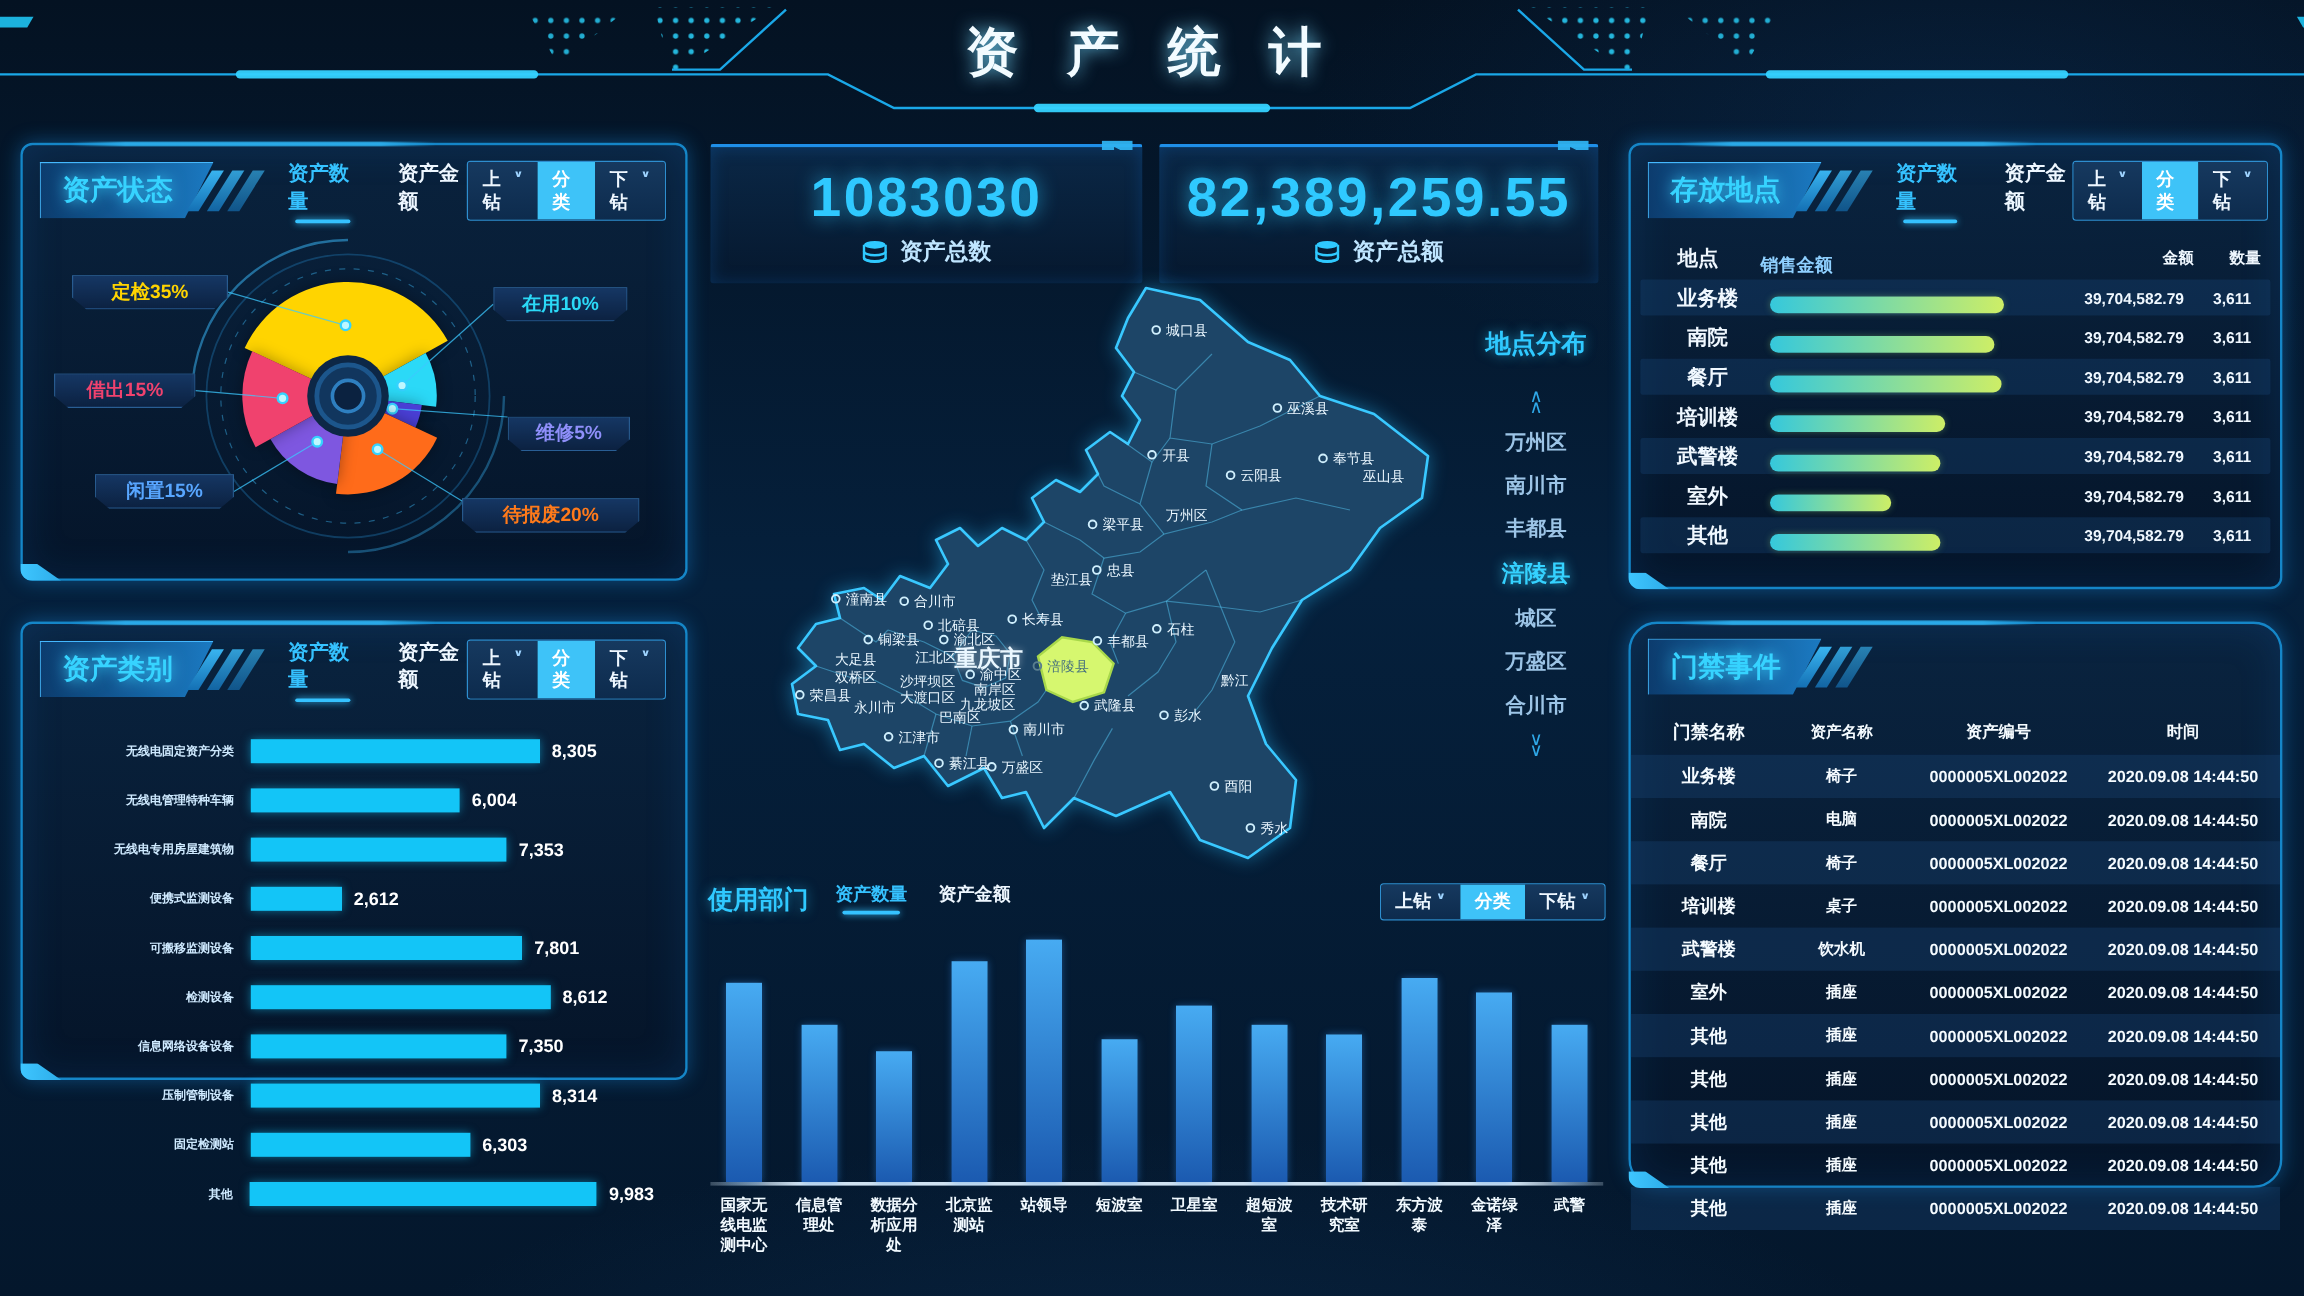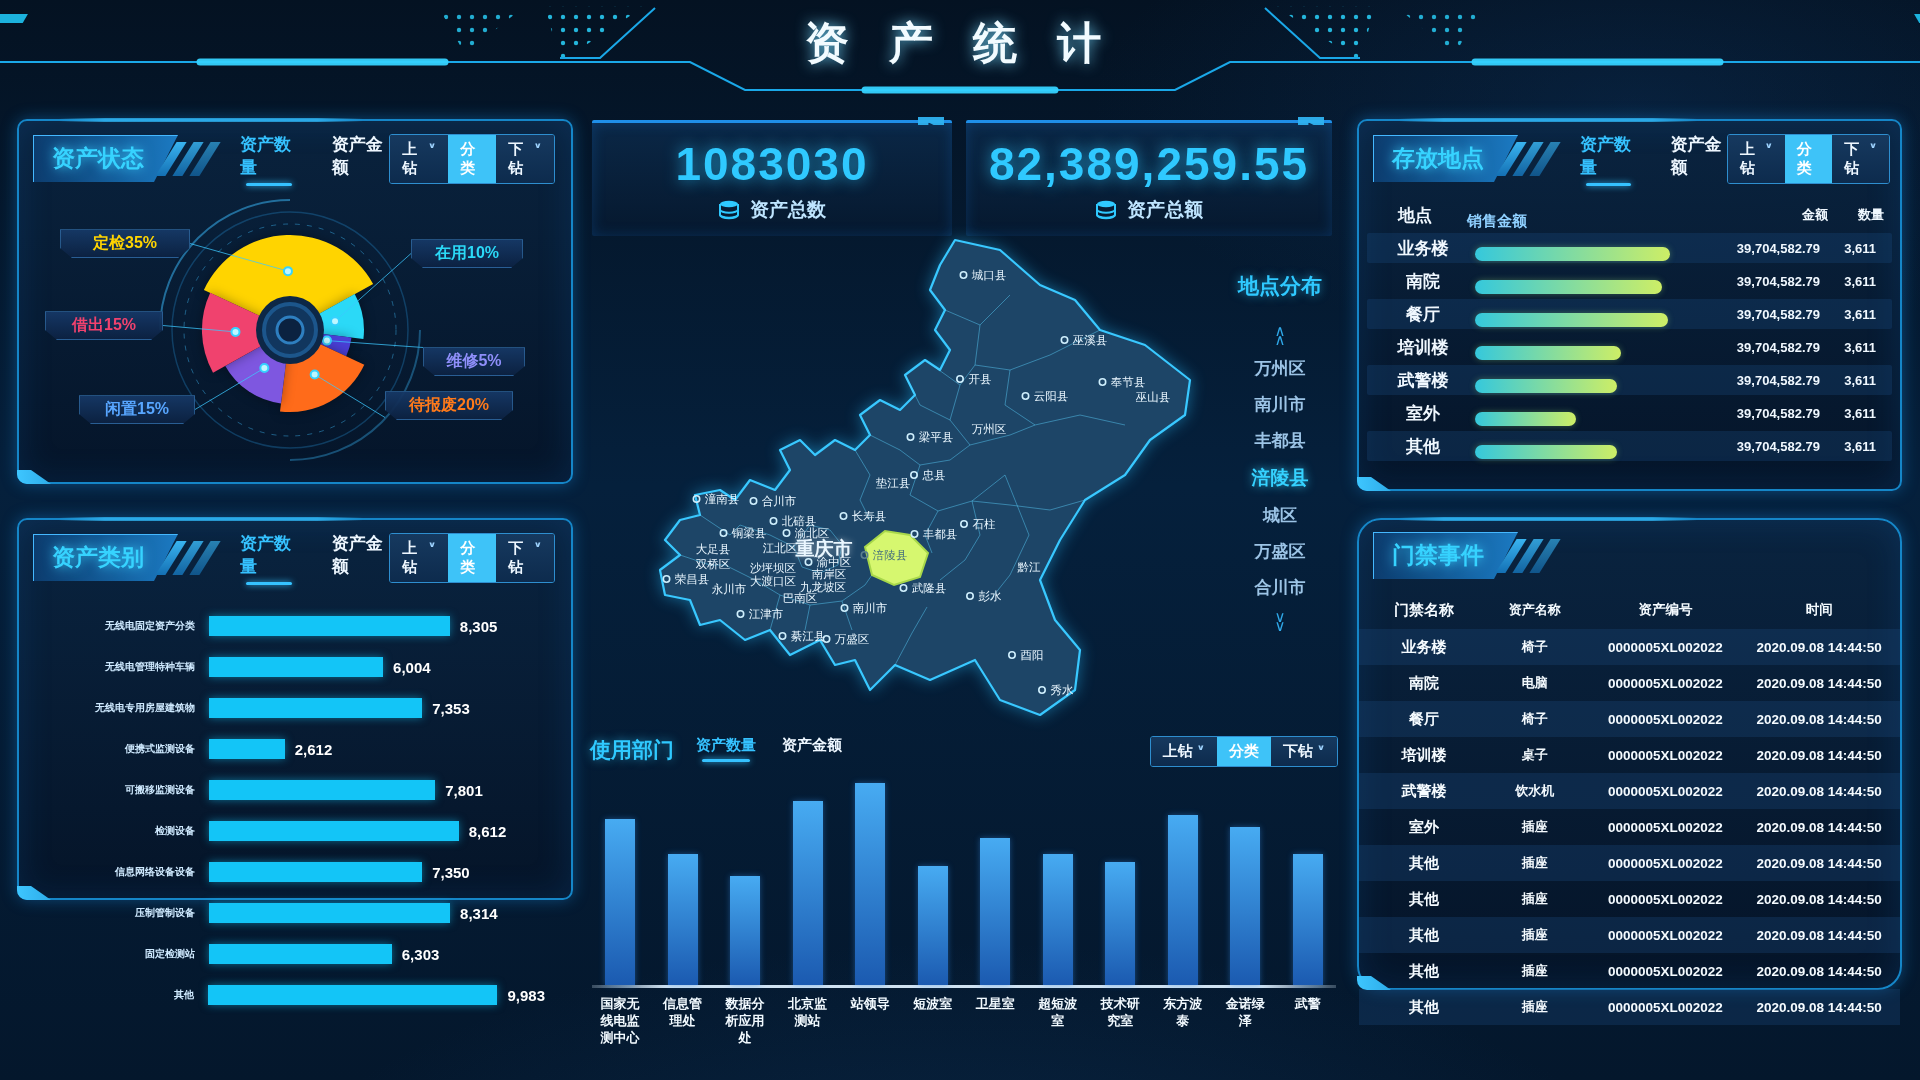--- a/index.html
+++ b/index.html
@@ -191,21 +191,21 @@
       <line x1="216.47323647783813" y1="210.90411654008847" x2="144" y2="204.5" stroke="rgba(60,200,255,.75)" stroke-width="1"></line>
       <circle cx="216.47323647783813" cy="210.90411654008847" r="4" fill="#bff7ff" stroke="#35d2ff" stroke-width="2"></circle>
       <circle cx="271" cy="209" r="34" fill="#0d2746"></circle>
       <circle cx="271" cy="209" r="26" fill="#11365e" stroke="#1c568c" stroke-width="4"></circle>
       <circle cx="271" cy="209" r="13" fill="#0b2240" stroke="#2e7fc0" stroke-width="3"></circle>
     </svg>
   <div id="pie-callouts" style="position:absolute; inset:0; pointer-events:none;">
       <div class="callout" style="left: 41px; top: 108px; width: 130px; height: 29px; color: rgb(255, 212, 0);">定检35%</div>
       <div class="callout" style="left: 392px; top: 118px; width: 112px; height: 29px; color: rgb(43, 217, 247);">在用10%</div>
       <div class="callout" style="left: 404px; top: 226px; width: 102px; height: 29px; color: rgb(143, 143, 250);">维修5%</div>
-      <div class="callout" style="left: 366px; top: 270px; width: 128px; height: 29px; color: rgb(255, 122, 26);">待报废20%</div>
+      <div class="callout" style="left: 366px; top: 294px; width: 148px; height: 29px; color: rgb(255, 122, 26);">待报废20%</div>
       <div class="callout" style="left: 60px; top: 274px; width: 116px; height: 29px; color: rgb(88, 166, 255);">闲置15%</div>
       <div class="callout" style="left: 26px; top: 190px; width: 118px; height: 29px; color: rgb(240, 66, 110);">借出15%</div>
     </div>
 </div>
 
 <div class="panel" id="panel-category" style="left:17px; top:518px; width:556px; height:382px;">
   <div class="panel-head">
     <div class="badge">资产类别</div>
     <div class="stripes">
         <div class="stripe"></div>

